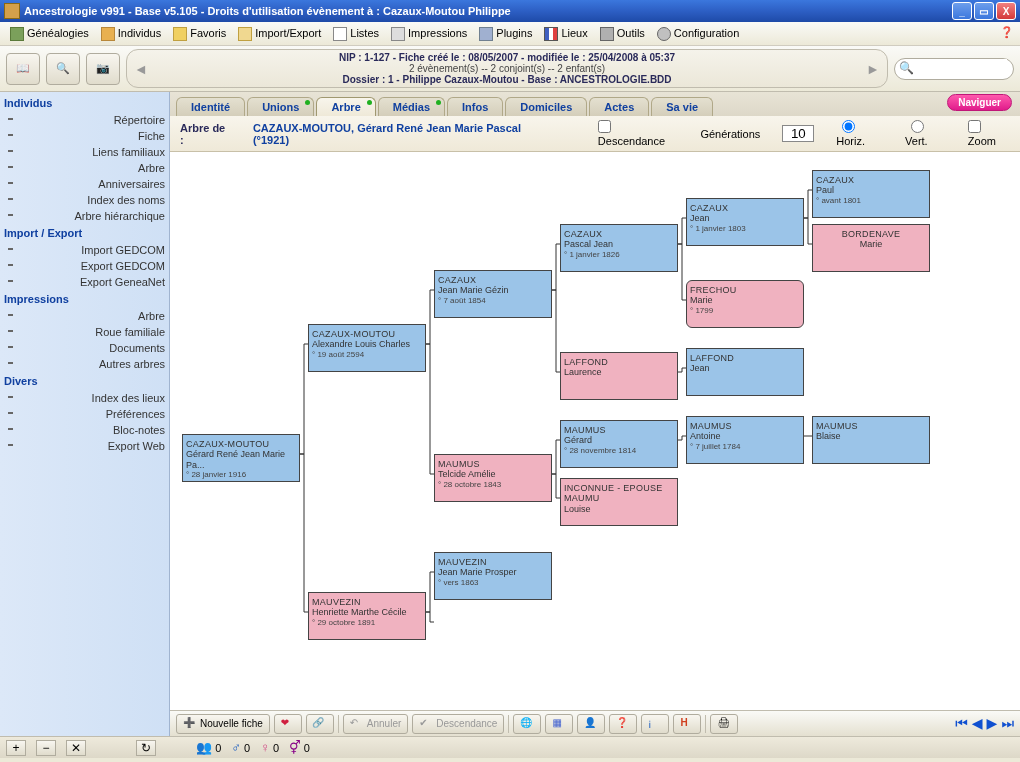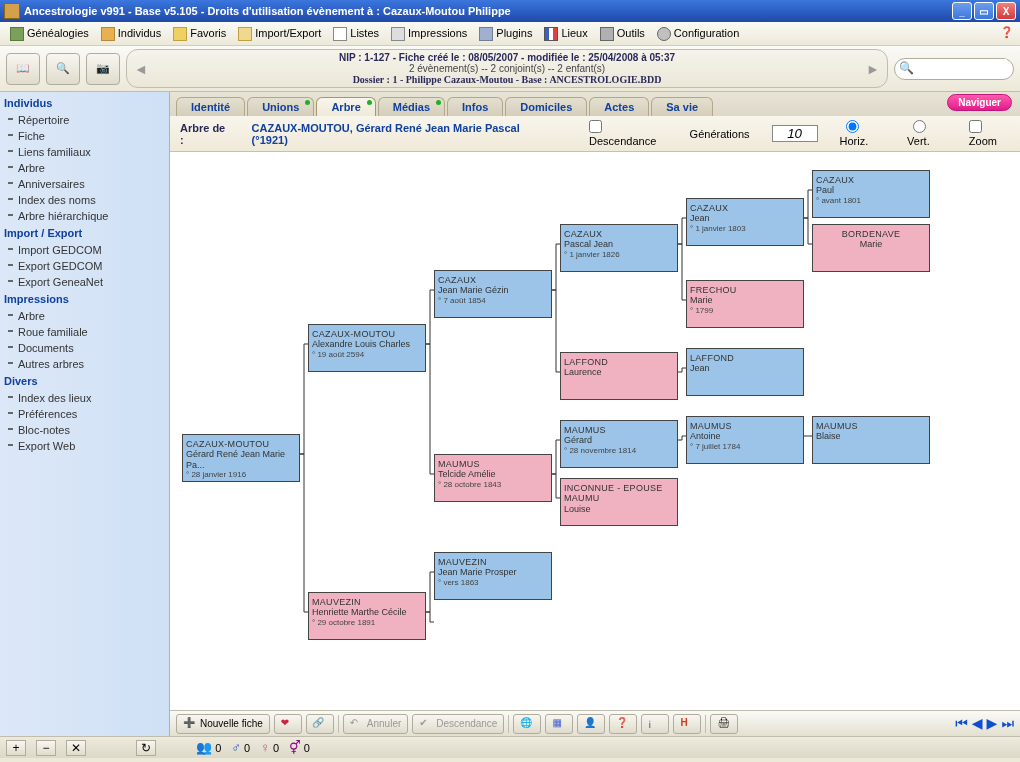--- a/index.html
+++ b/index.html
@@ -31,54 +31,54 @@
 .micon.gear { background: #c0c0c0; border: 1px solid #666; border-radius: 50%; }
 .menubar .flex-spacer { flex: 1; }
 .menubar .help { width: 16px; height: 16px; }
 
 
 .toolrow { background: linear-gradient(#fafaf7, #ece9d8); height: 46px; display: flex; align-items: center; padding: 2px 6px; gap: 6px; border-bottom: 1px solid #c0bcae; }
 .toolrow .navbtn { width: 34px; height: 32px; border: 1px solid #b0ac9e; border-radius: 4px; background: linear-gradient(#f8f6f0, #e0dccc); display: flex; align-items: center; justify-content: center; }
 .toolrow .infobar { flex: 1; background: linear-gradient(#f5f3eb, #ebe7d8); border: 1px solid #c0bcae; border-radius: 12px; padding: 2px 28px; text-align: center; position: relative; }
 .toolrow .infobar .line1 { font-weight: bold; color: #2a2a5a; font-size: 10px; }
 .toolrow .infobar .line2 { font-size: 10px; color: #444; }
-.toolrow .infobar .line3 { font-weight: bold; font-size: 10px; color: #2a2a5a; font-family: Liberation Serif, serif; }
+.toolrow .infobar .line3 { font-weight: bold; font-size: 10px; color: #2a2a5a; }
 .toolrow .infobar .arrow { position: absolute; top: 50%; transform: translateY(-50%); width: 16px; height: 16px; color: #999; font-size: 14px; }
 .toolrow .infobar .arrow.left { left: 6px; }
 .toolrow .infobar .arrow.right { right: 6px; }
 .toolrow .searchbox { width: 120px; height: 22px; border: 1px solid #b0ac9e; border-radius: 11px; background: #fff; position: relative; padding-left: 22px; }
 .toolrow .searchbox::before { content: "🔍"; position: absolute; left: 4px; top: 2px; font-size: 12px; color: #888; }
 .toolrow .searchbox input { border: none; outline: none; width: 90px; font-size: 11px; }
 
 
 .main { display: flex; height: 644px; }
 
 
 .sidebar { width: 170px; background: linear-gradient(to right, #dce8f8, #cfe0f5); border-right: 1px solid #a0b4d0; overflow-y: auto; padding: 2px 0; }
 .sidebar .section-title { color: #1040a0; font-weight: bold; font-size: 11px; padding: 3px 4px; }
-.sidebar .section-item { color: #333; font-size: 11px; padding: 2px 4px 2px 18px; cursor: pointer; position: relative; }
+.sidebar .section-item { color: #333; font-size: 11px; padding: 2px 4px 2px 18px; cursor: pointer; position: relative; text-align: right; }
 .sidebar .section-item::before { content: ""; position: absolute; left: 8px; top: 6px; width: 5px; height: 2px; background: #666; }
 
 
 .content { flex: 1; display: flex; flex-direction: column; background: #737373; }
 
 
 .tabs { display: flex; align-items: flex-end; background: linear-gradient(#e8e4d6, #ddd8c8); height: 24px; padding: 0 6px; position: relative; }
 .tab { background: linear-gradient(#e4e0d0, #d4ceba); border: 1px solid #b0a888; border-bottom: none; border-radius: 6px 6px 0 0; padding: 3px 14px; margin-right: 2px; font-size: 11px; color: #1040a0; font-weight: bold; cursor: pointer; position: relative; }
 .tab.active { background: linear-gradient(#f8f5ec, #efe9d8); border-color: #a09870; z-index: 2; }
 .tab .dot { position: absolute; right: 3px; top: 2px; width: 5px; height: 5px; background: #20b020; border-radius: 50%; }
 .navig-btn { position: absolute; right: 8px; top: 2px; background: linear-gradient(#ff5aad, #e01b8b); color: #fff; border: 1px solid #c01678; border-radius: 10px; padding: 2px 10px; font-size: 10px; font-weight: bold; cursor: pointer; }
 
 
 .subheader { background: linear-gradient(#f8f5ec, #efe9d8); border-bottom: 1px solid #c8c0a8; padding: 4px 10px; display: flex; align-items: center; gap: 22px; font-size: 11px; }
 .subheader .lbl { color: #2a2a5a; font-weight: bold; }
 .subheader .name { color: #1040a0; font-weight: bold; }
 .subheader .flex-spacer { flex: 1; }
 .subheader input[type=checkbox] { margin-right: 2px; }
-.subheader .gen-input { width: 46px; border: 1px solid #888; text-align: center; font-style: italic; }
+.subheader .gen-input { width: 32px; border: 1px solid #888; text-align: center; }
 .subheader input[type=radio] { margin-left: 6px; }
 
 
 .tree-canvas { flex: 1; background: #fff; position: relative; overflow: auto; }
 .tree-inner { position: relative; width: 820px; height: 560px; }
 .node { position: absolute; width: 118px; height: 48px; border: 1px solid #444; font-size: 9px; padding: 4px 3px; overflow: hidden; line-height: 1.15; }
 .node.male { background: #9bc4e8; }
 .node.female { background: #f0b2c0; }
 .node .surname { font-size: 9px; color: #333; letter-spacing: 0.3px; }
 .node .given { font-size: 9px; color: #333; }
@@ -337,21 +337,21 @@
           <div class="node female" style="left: 390px; top: 326px;">
             <div class="surname">INCONNUE  - EPOUSE MAUMU</div>
             <div class="given">Louise</div>
             <div class="dates"></div>
           </div>
           <div class="node male" style="left: 516px; top: 46px;">
             <div class="surname">CAZAUX</div>
             <div class="given">Jean</div>
             <div class="dates">° 1 janvier 1803</div>
           </div>
-          <div class="node female" style="left: 516px; top: 128px;">
+          <div class="node female" style="left: 516px; top: 128px; border-radius: 6px;">
             <div class="surname">FRECHOU</div>
             <div class="given">Marie</div>
             <div class="dates">° 1799</div>
           </div>
           <div class="node male" style="left: 516px; top: 196px;">
             <div class="surname">LAFFOND</div>
             <div class="given">Jean</div>
             <div class="dates"></div>
           </div>
           <div class="node male" style="left: 516px; top: 264px;">

